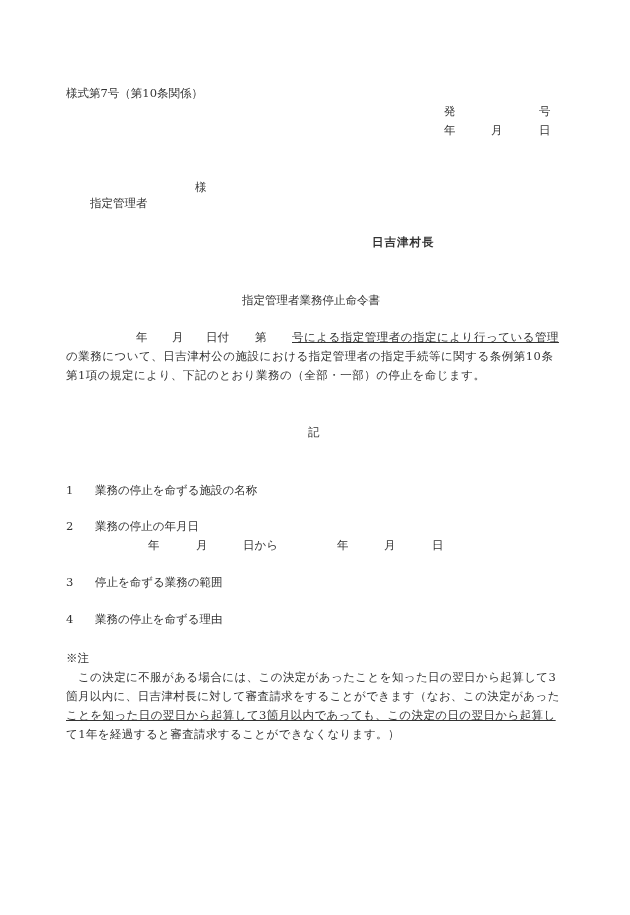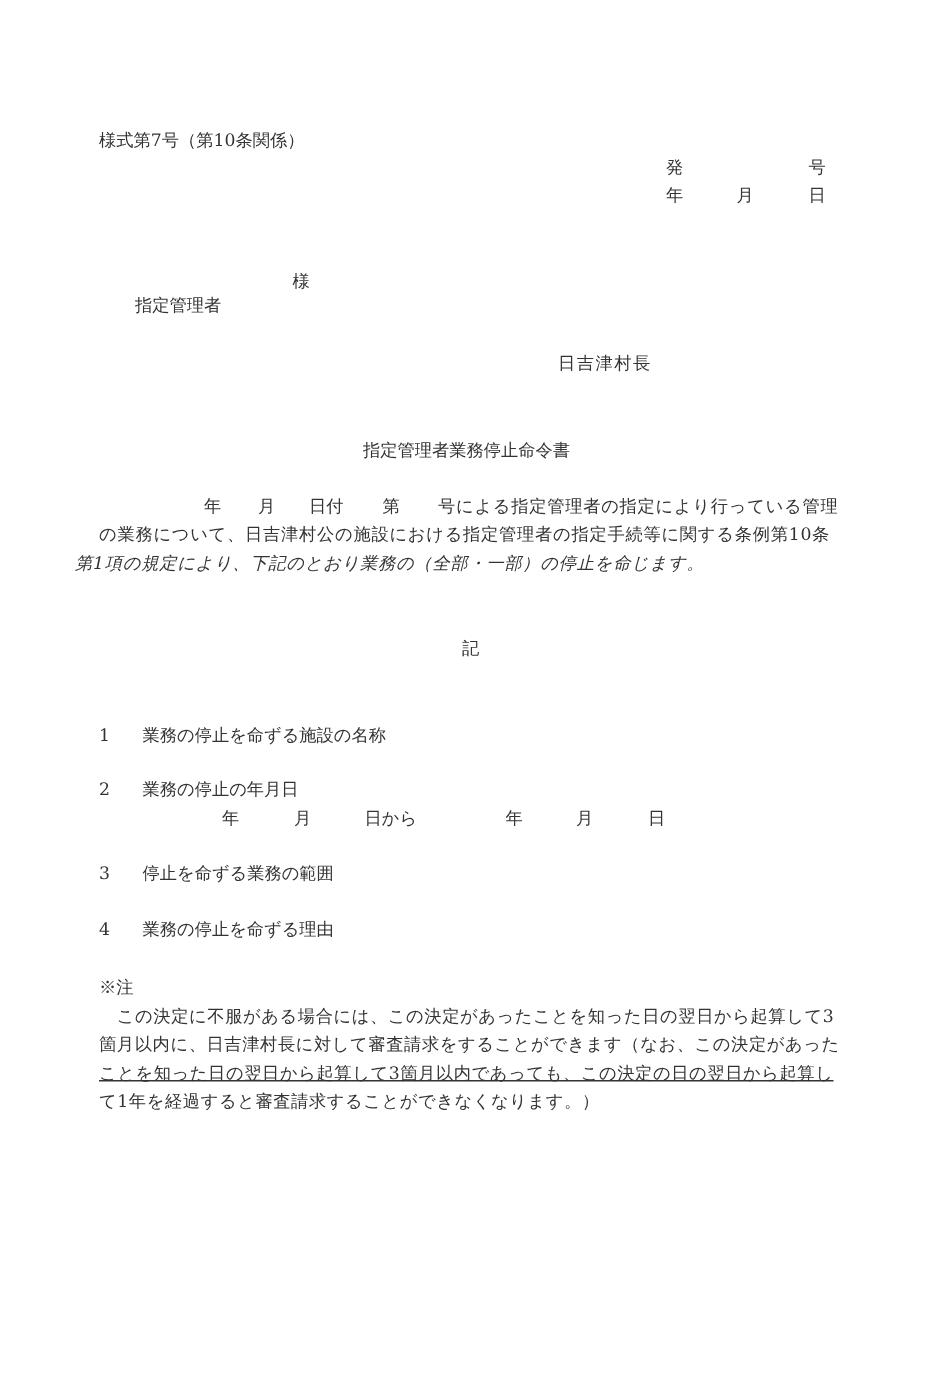--- a/index.html
+++ b/index.html
@@ -18,32 +18,32 @@
 
   <div class="abs" style="left:444px;top:104px;">発</div>
   <div class="abs" style="left:539px;top:104px;">号</div>
   <div class="abs" style="left:444px;top:123px;">年</div>
   <div class="abs" style="left:491px;top:123px;">月</div>
   <div class="abs" style="left:539px;top:123px;">日</div>
 
   <div class="abs" style="left:90px;top:161px;margin-top:35px;">指定管理者</div>
   <div class="abs" style="left:195px;top:180px;">様</div>
 
-  <div class="abs" style="left:372px;top:235px;letter-spacing:1px;">日吉津村長</div>
+  <div class="abs" style="left:372px;top:235px;letter-spacing:1px;font-weight:bold;">日吉津村長</div>
 
   <div class="abs" style="left:242px;top:293px;">指定管理者業務停止命令書</div>
 
   <div>
     <div class="abs" style="left:136px;top:330px;">年</div>
     <div class="abs" style="left:172px;top:330px;">月</div>
     <div class="abs" style="left:206px;top:330px;">日付</div>
     <div class="abs" style="left:255px;top:330px;">第</div>
-    <div class="abs" style="left:292px;top:330px;letter-spacing:0.5px;">号による指定管理者の指定により行っている管理</div>
+    <div class="abs" style="left:292px;top:330px;letter-spacing:0.5px;text-decoration:underline;">号による指定管理者の指定により行っている管理</div>
     <div class="abs" style="left:66px;top:349px;letter-spacing:0.5px;">の業務について、日吉津村公の施設における指定管理者の指定手続等に関する条例第10条</div>
-    <div class="abs" style="left:50px;top:368px;letter-spacing:0.5px;font-style:italic;">第1項の規定により、下記のとおり業務の（全部・一部）の停止を命じます。</div>
+    <div class="abs" style="left:66px;top:368px;letter-spacing:0.5px;">第1項の規定により、下記のとおり業務の（全部・一部）の停止を命じます。</div>
   </div>
 
   <div class="abs" style="left:308px;top:425px;">記</div>
 
   <div>
     <div class="abs" style="left:66px;top:483px;">1</div>
     <div class="abs" style="left:95px;top:483px;">業務の停止を命ずる施設の名称</div>
   </div>
 
   <div>

